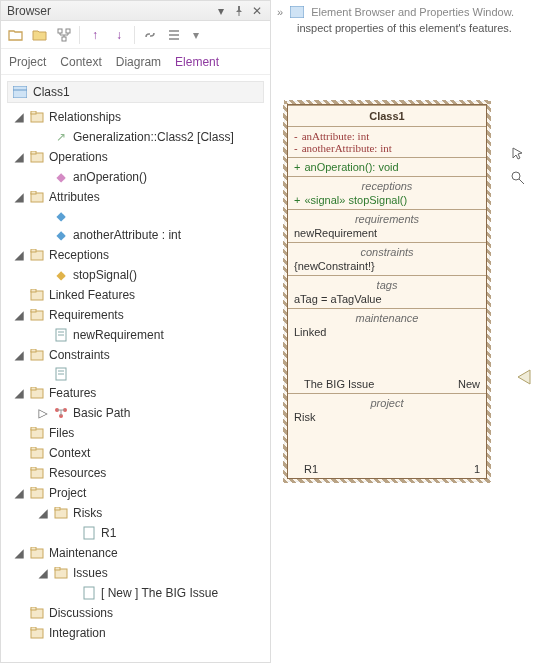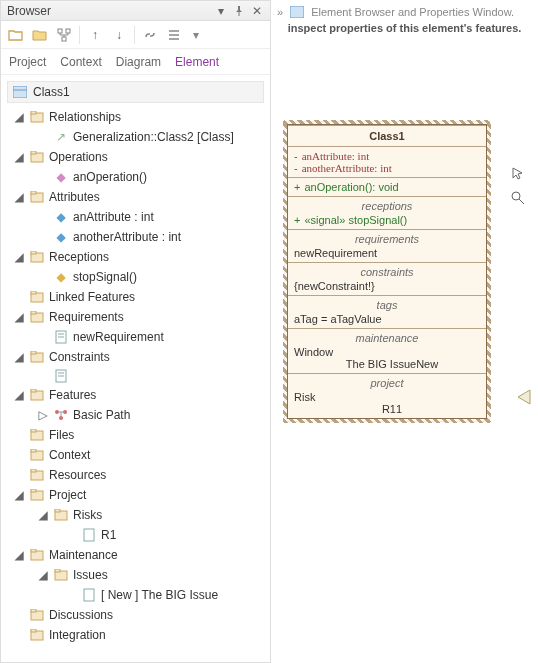--- a/index.html
+++ b/index.html
@@ -17,33 +17,33 @@
   .tree { flex: 1; overflow: auto; padding: 4px 2px; }
   .root-row { display: flex; align-items: center; gap: 5px; padding: 2px 4px; background: #f4f4f4; border: 1px solid #e6e6e6; margin: 2px 4px 4px 4px; }
   .row { display: flex; align-items: center; gap: 4px; padding: 1px 0; line-height: 18px; }
   .tw { width: 12px; height: 12px; display: inline-flex; align-items: center; justify-content: center; color: #666; cursor: pointer; }
   .tw-blank { width: 12px; }
   .ic { width: 16px; height: 16px; display: inline-flex; align-items: center; justify-content: center; }
   .lbl { white-space: nowrap; }
   .i5 { padding-left: 10px; } .i15 { padding-left: 34px; } .i25 { padding-left: 62px; }
   .right-pane { flex: 1; height: 100%; padding: 4px 6px; position: relative; display: flex; flex-direction: column; }
   .right-header { display: flex; align-items: center; gap: 6px; color: #888; font-size: 11px; }
-  .right-sub { text-align: center; color: #555; font-size: 11px; margin: 2px 0 20px 0; font-weight: bold; }
+  .right-sub { text-align: center; color: #555; font-size: 11px; margin: 2px 0 0 0; }
   .diagram-wrap { flex: 1; position: relative; display: flex; align-items: flex-start; }
   .classbox { margin: 70px 0 0 10px; width: 200px; border: 1px solid #8a6b4a; background: #fdf6eb; box-shadow: 0 0 0 2px #fdf6eb, 0 0 0 3px rgba(0,0,0,0.08); position: relative; }
   .classbox::before, .classbox::after { content:""; position:absolute; left:-4px; right:-4px; height:4px; background-image: repeating-linear-gradient(45deg,#b9a385 0 3px, transparent 3px 6px); }
   .classbox::before { top:-5px; } .classbox::after { bottom:-5px; }
   .clsv { position:absolute; top:-4px; bottom:-4px; width:4px; background-image: repeating-linear-gradient(45deg,#b9a385 0 3px, transparent 3px 6px); }
   .clsv.l { left:-5px; } .clsv.r { right:-5px; }
   .sect { border-top: 1px solid #b9a385; padding: 3px 6px; font-size: 11px; }
   .sect:first-child { border-top: none; }
   .sect-title { text-align: center; font-style: italic; color: #6b6b6b; margin-bottom: 2px; }
   .class-name { text-align: center; font-weight: 600; color: #4a3a2a; padding: 4px 0; }
   .attr { color: #9a3b3b; font-family: Liberation Serif, serif; } .op { color: #2e7a2e; margin-top: 40px; } .minus { color: #9a3b3b; margin-right: 4px; } .plus { color: #2e7a2e; margin-right: 4px; }
-  .kvrow { display: flex; justify-content: center; }
+  .kvrow { display: flex; justify-content: space-between; margin-top: 40px; }
   .side-tools { position: absolute; top: 112px; right: 6px; display: flex; flex-direction: column; gap: 8px; color: #777; }
   .tag-arrow { position: absolute; top: 334px; right: 0; }
   svg { display: block; }
 </style>
 </head>
 <body>
 
 <div class="left-pane">
   <div class="pane-header">
     <span class="pane-title">Browser</span>
@@ -145,21 +145,20 @@
           <svg width="14" height="12">
             <rect x="1" y="2" width="12" height="9" fill="#f5e8c9" stroke="#c9a85f"></rect>
             <rect x="1" y="0" width="5" height="3" fill="#f5e8c9" stroke="#c9a85f"></rect>
           </svg>
         </span>
         <span class="lbl">Attributes</span>
       </div>
     <div class="row i15">
         <span class="tw-blank"></span>
         <span class="ic" style="color:#5aa0d4">◆</span>
-        <span class="lbl">anAttribute : int</span>
       </div>
     <div class="row i15">
         <span class="tw-blank"></span>
         <span class="ic" style="color:#5aa0d4">◆</span>
         <span class="lbl">anotherAttribute : int</span>
       </div>
 
     <div class="row i5">
         <span class="tw">◢</span>
         <span class="ic">
@@ -421,21 +420,21 @@
       <div class="sect">
         <div class="sect-title">constraints</div>
         <div>{newConstraint!}</div>
       </div>
       <div class="sect">
         <div class="sect-title">tags</div>
         <div>aTag = aTagValue</div>
       </div>
       <div class="sect">
         <div class="sect-title">maintenance</div>
-        <div>Window</div>
+        <div>Linked</div>
         <div class="kvrow" style="padding-left:10px">
           <span>The BIG Issue</span>
           <span>New</span>
         </div>
       </div>
       <div class="sect">
         <div class="sect-title">project</div>
         <div>Risk</div>
         <div class="kvrow" style="padding-left:10px">
           <span>R1</span>

